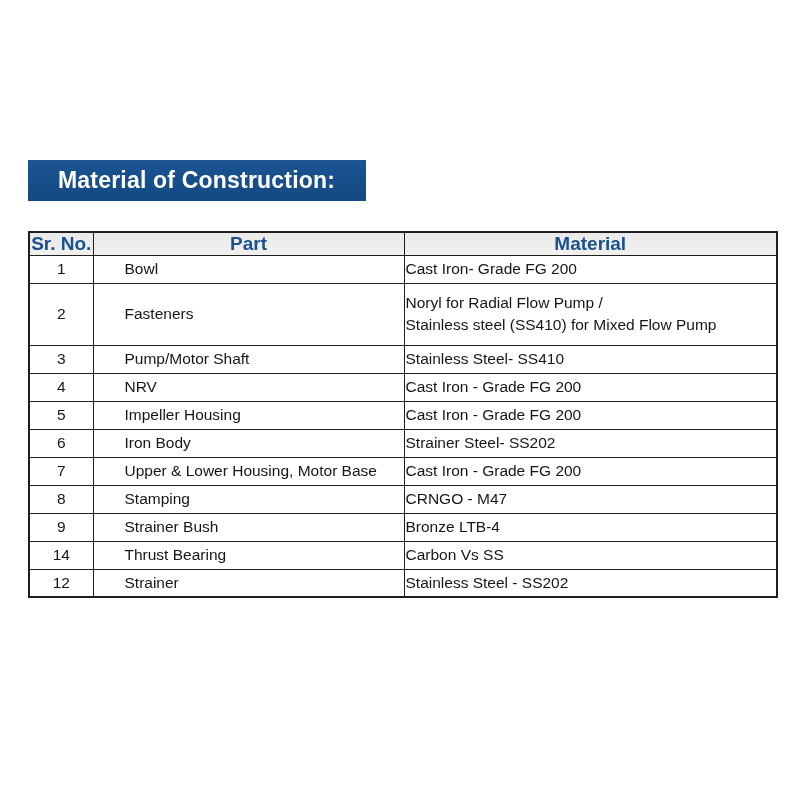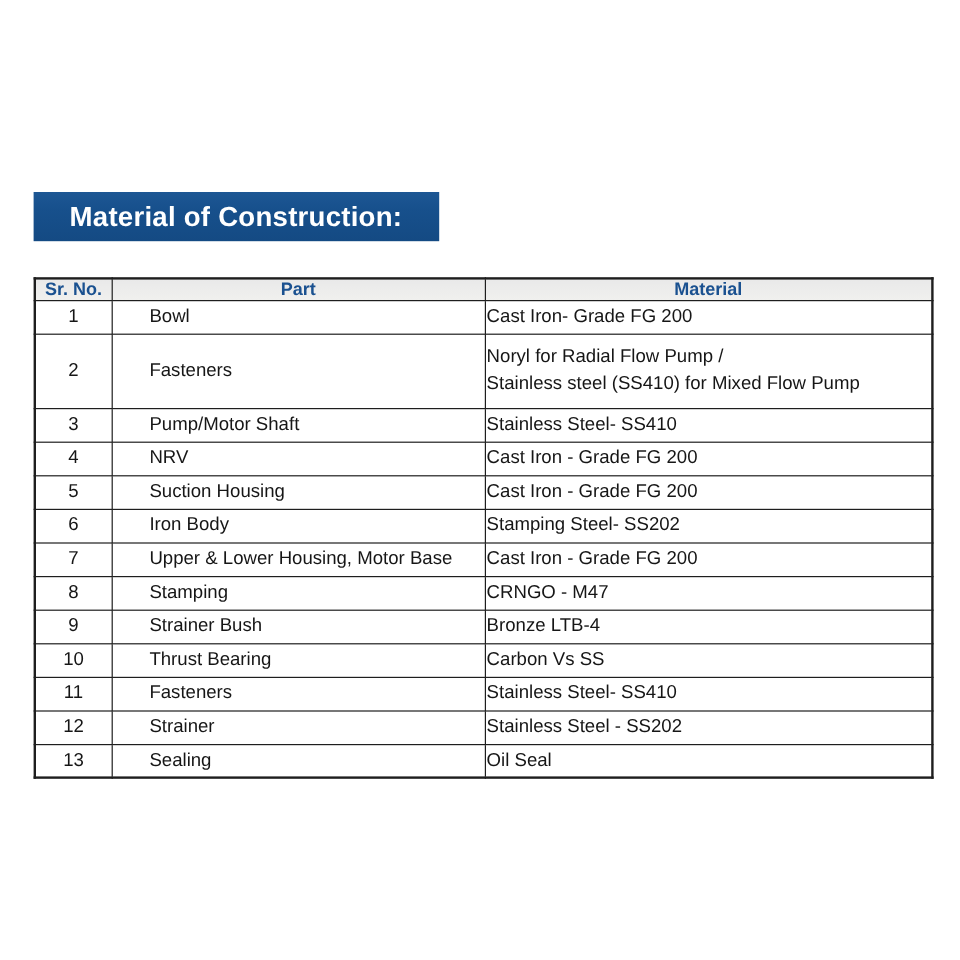--- a/index.html
+++ b/index.html
@@ -50,21 +50,21 @@
     border: 2px solid #1e1e1e;
   }
   .moc-table th, .moc-table td {
     border: 1.5px solid #1e1e1e;
     box-sizing: border-box;
     vertical-align: middle;
   }
   .moc-table th {
     background: linear-gradient(180deg, #e9e9e9 0%, #f0f0ee 100%);
     color: #1a5190;
-    font-size: 15px;
+    font-size: 19px;
     font-weight: 700;
     height: 14px;
     text-align: center;
     padding: 0;
   }
   .moc-table td {
     color: #161616;
     font-size: 15.5px;
     height: 28px;
     padding: 2px 0;
@@ -129,59 +129,49 @@
           <td class="cell-part">Pump/Motor Shaft</td>
           <td class="cell-material">Stainless Steel- SS410</td>
         </tr>
         <tr>
           <td class="cell-sr">4</td>
           <td class="cell-part">NRV</td>
           <td class="cell-material">Cast Iron - Grade FG 200</td>
         </tr>
         <tr>
           <td class="cell-sr">5</td>
-          <td class="cell-part">Suction Housing</td>
+          <td class="cell-part">Impeller Housing</td>
           <td class="cell-material">Cast Iron - Grade FG 200</td>
         </tr>
         <tr>
           <td class="cell-sr">6</td>
           <td class="cell-part">Iron Body</td>
-          <td class="cell-material">Stamping Steel- SS202</td>
+          <td class="cell-material">Strainer Steel- SS202</td>
         </tr>
         <tr>
           <td class="cell-sr">7</td>
           <td class="cell-part">Upper &amp; Lower Housing, Motor Base</td>
           <td class="cell-material">Cast Iron - Grade FG 200</td>
         </tr>
         <tr>
           <td class="cell-sr">8</td>
           <td class="cell-part">Stamping</td>
           <td class="cell-material">CRNGO - M47</td>
         </tr>
         <tr>
           <td class="cell-sr">9</td>
           <td class="cell-part">Strainer Bush</td>
           <td class="cell-material">Bronze LTB-4</td>
         </tr>
         <tr>
-          <td class="cell-sr">10</td>
+          <td class="cell-sr">14</td>
           <td class="cell-part">Thrust Bearing</td>
           <td class="cell-material">Carbon Vs SS</td>
-        </tr>
-        <tr>
-          <td class="cell-sr">11</td>
-          <td class="cell-part">Fasteners</td>
-          <td class="cell-material">Stainless Steel- SS410</td>
         </tr>
         <tr>
           <td class="cell-sr">12</td>
           <td class="cell-part">Strainer</td>
           <td class="cell-material">Stainless Steel - SS202</td>
-        </tr>
-        <tr>
-          <td class="cell-sr">13</td>
-          <td class="cell-part">Sealing</td>
-          <td class="cell-material">Oil Seal</td>
         </tr>
       </tbody>
   </table>
 
 </div>
 
 </body></html>

